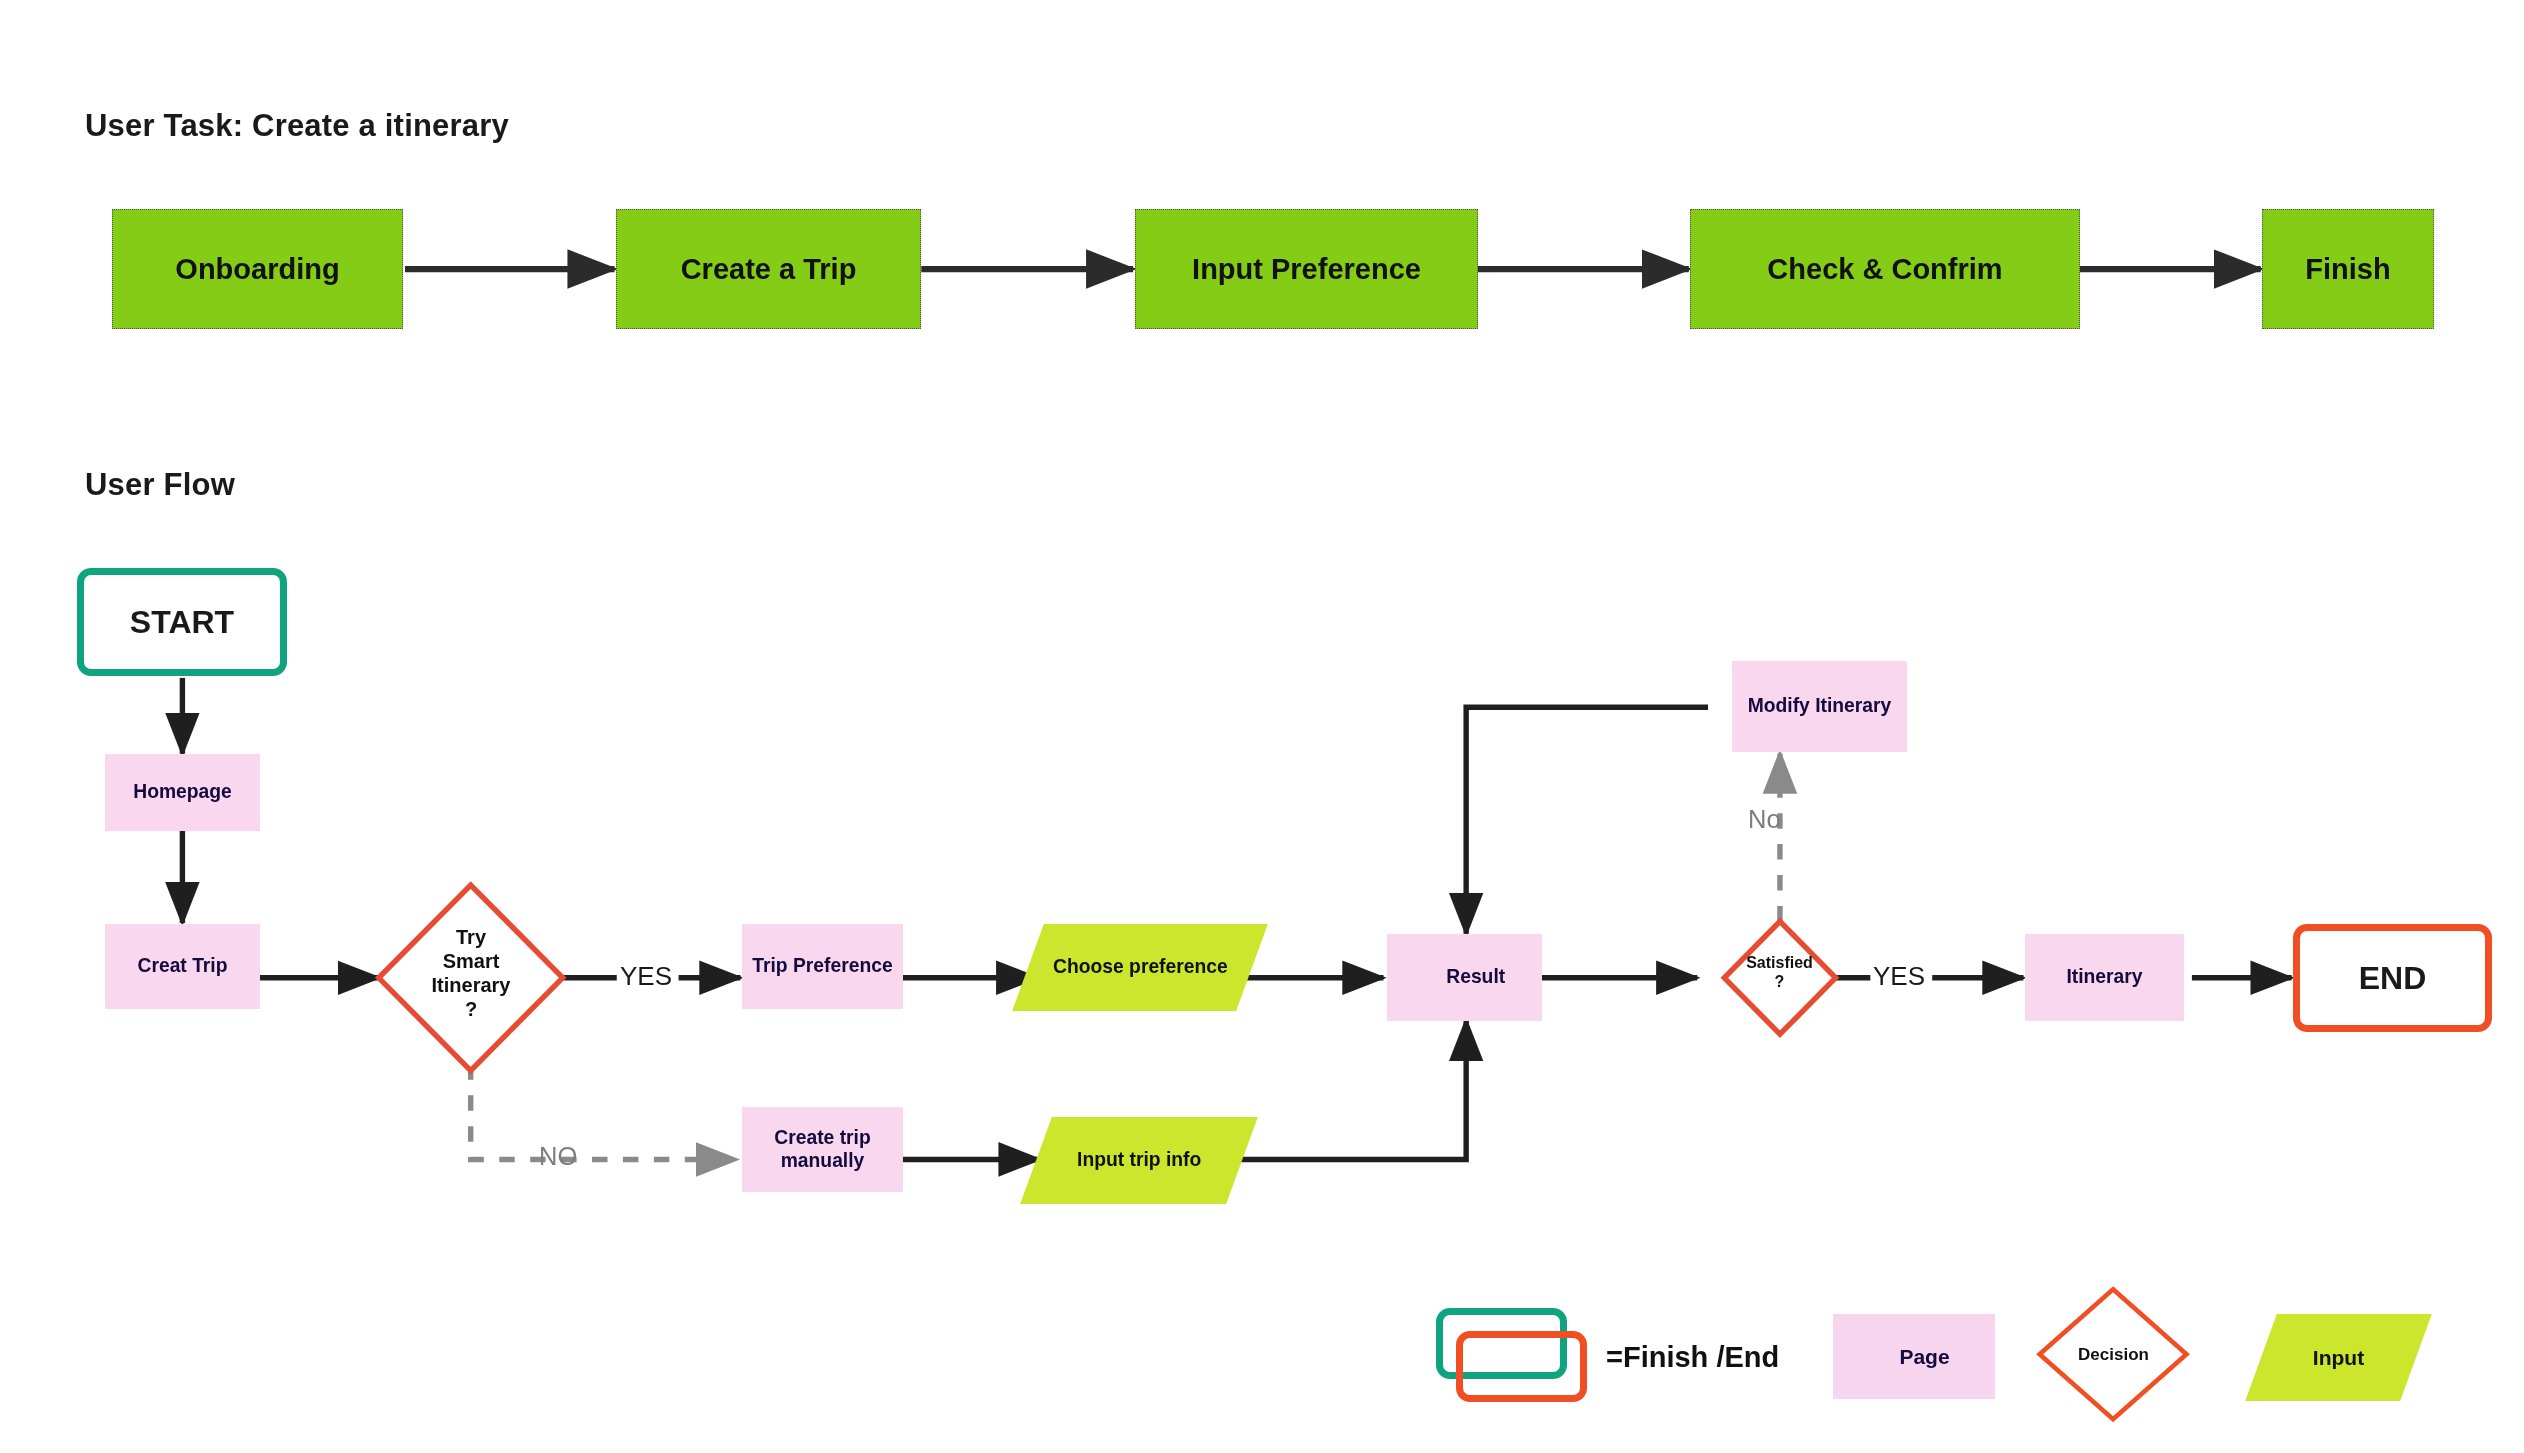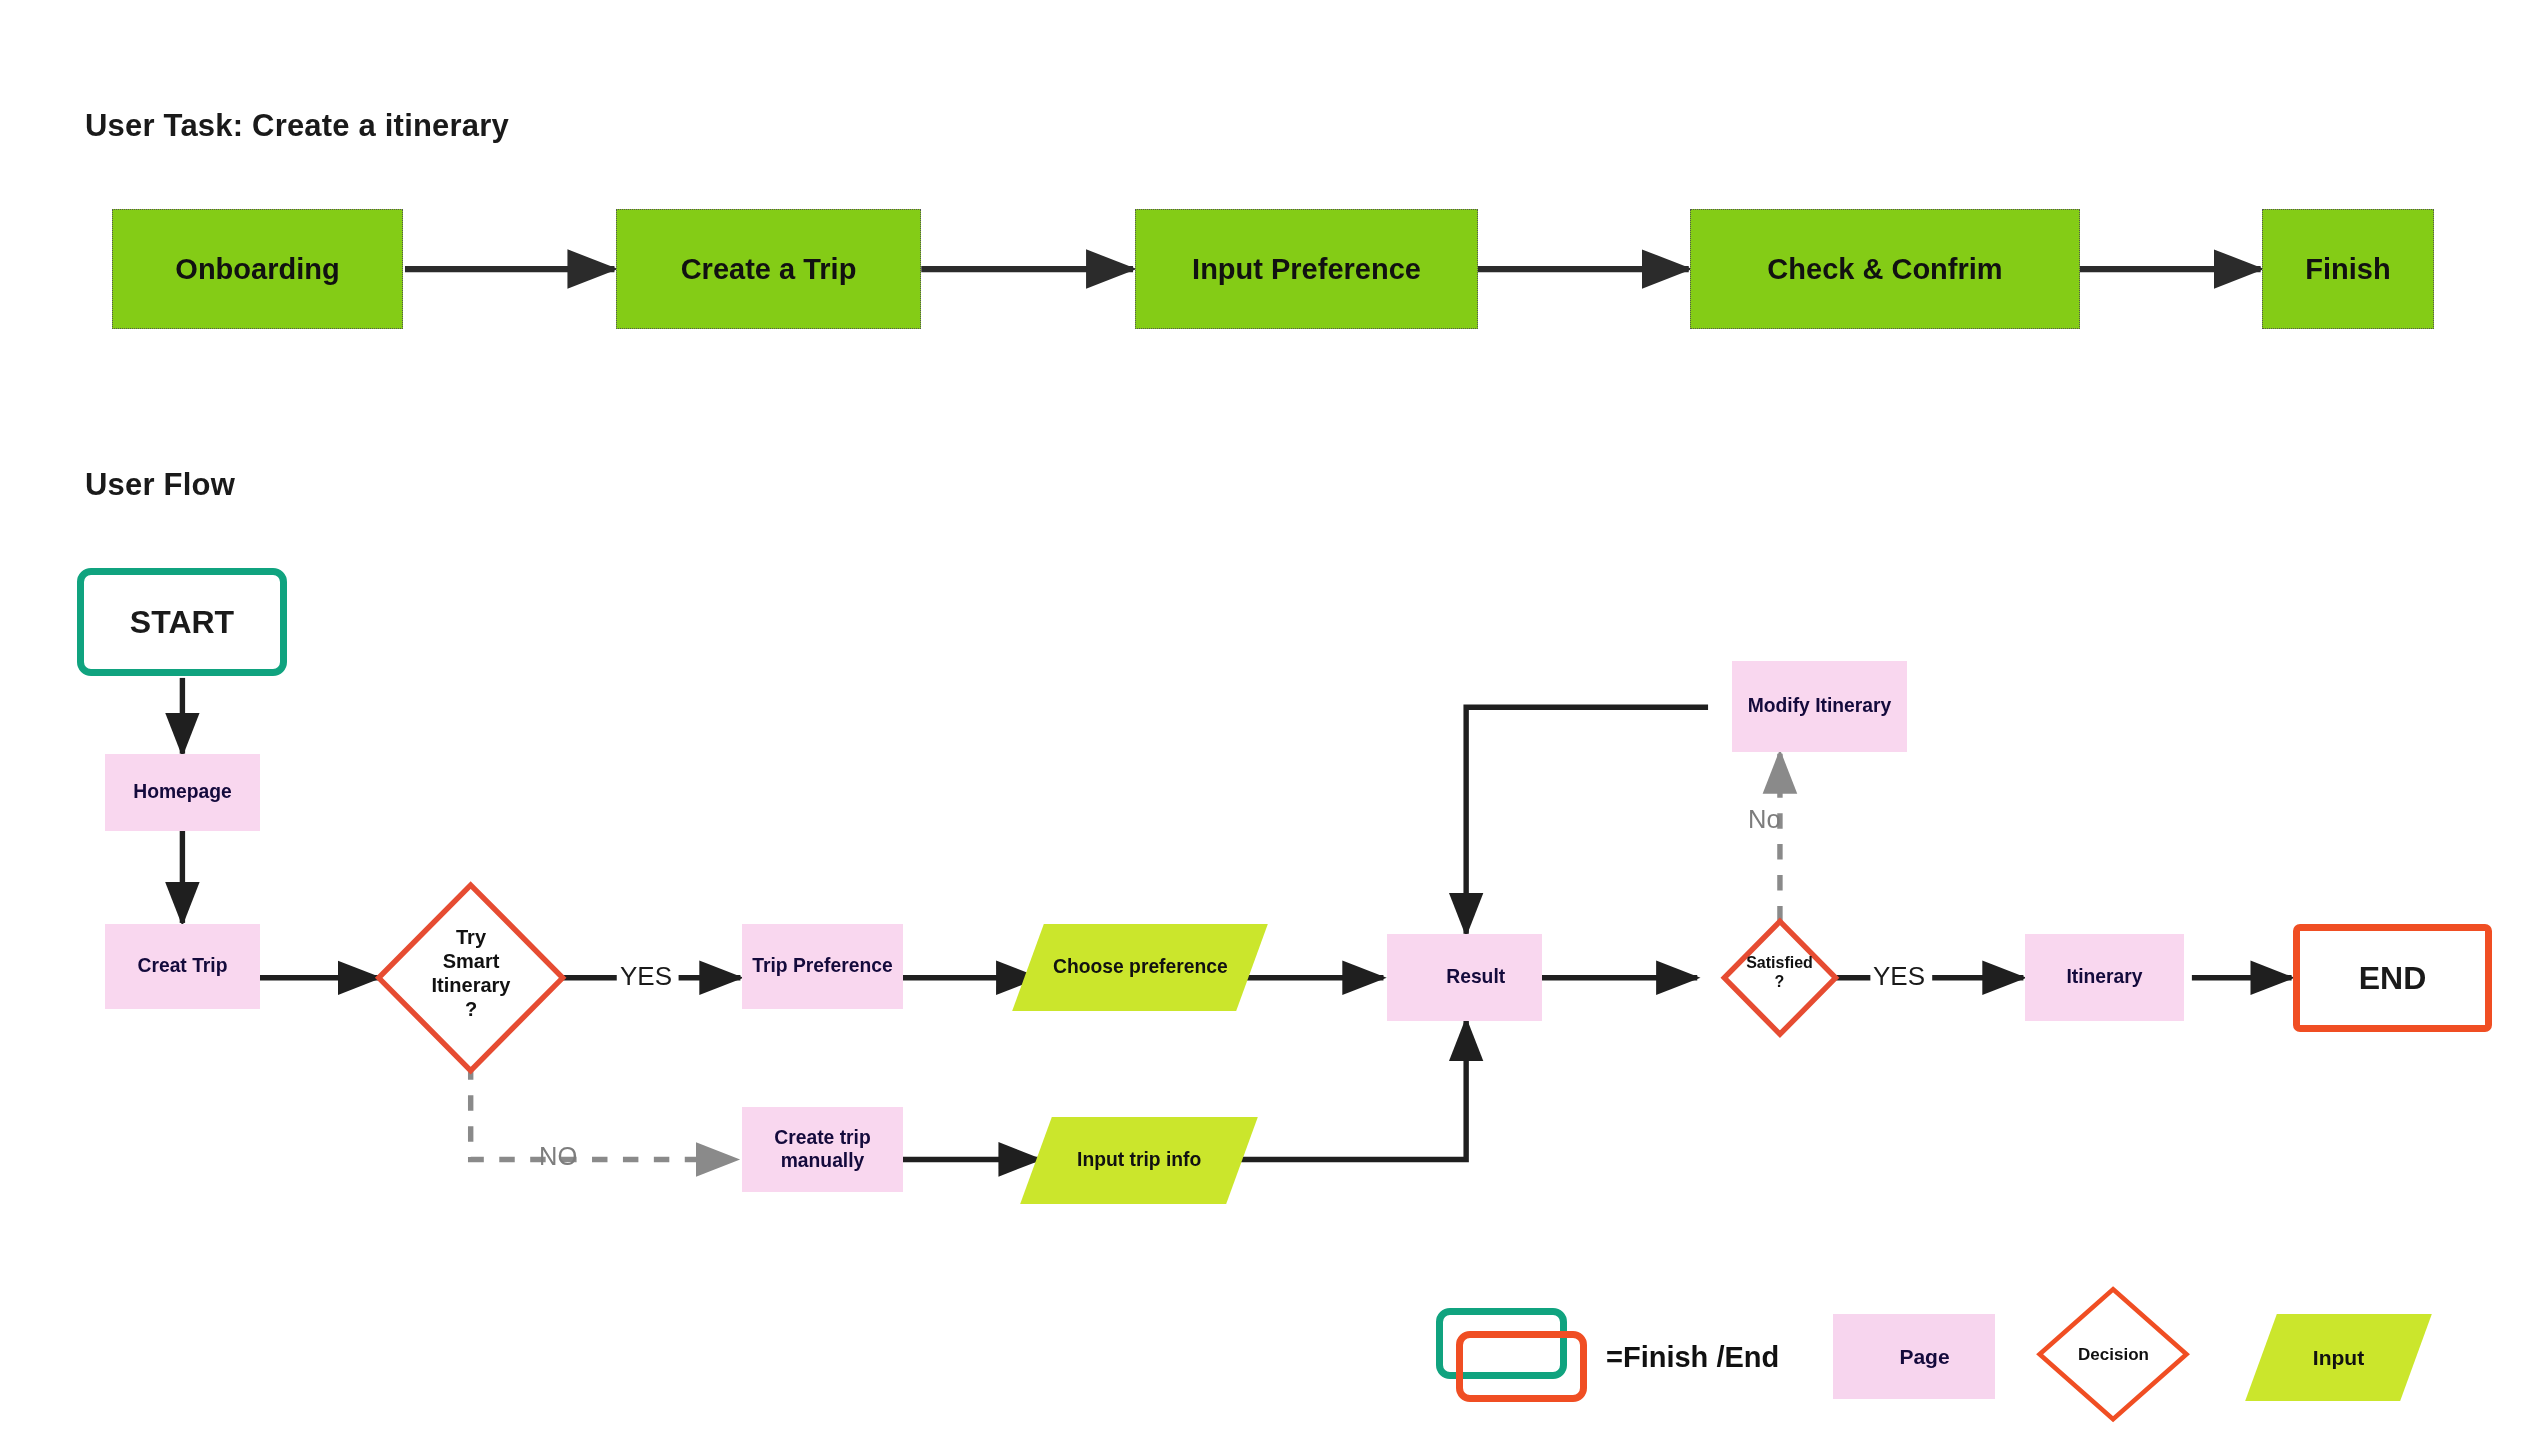--- a/index.html
+++ b/index.html
@@ -234,21 +234,21 @@
     <span>Check &amp; Confrim</span>
   </div>
   <div class="abs task-box" style="left:2262px; top:209px; width:172px; height:120px;">
     <span>Finish</span>
   </div>
 
   <div class="abs node-terminal start" style="left:77px; top:568px; width:210px; height:108px;">
     <span>START</span>
   </div>
 
-  <div class="abs node-terminal end" style="left:2293px; top:924px; width:199px; height:108px;border-radius:7px;">
+  <div class="abs node-terminal end" style="left:2293px; top:924px; width:199px; height:108px;">
     <span>END</span>
   </div>
 
   <div class="abs node-page" style="left:105px; top:754px; width:155px; height:77px;">
     <span>Homepage</span>
   </div>
 
   <div class="abs node-page" style="left:105px; top:924px; width:155px; height:85px;">
     <span>Creat Trip</span>
   </div>

